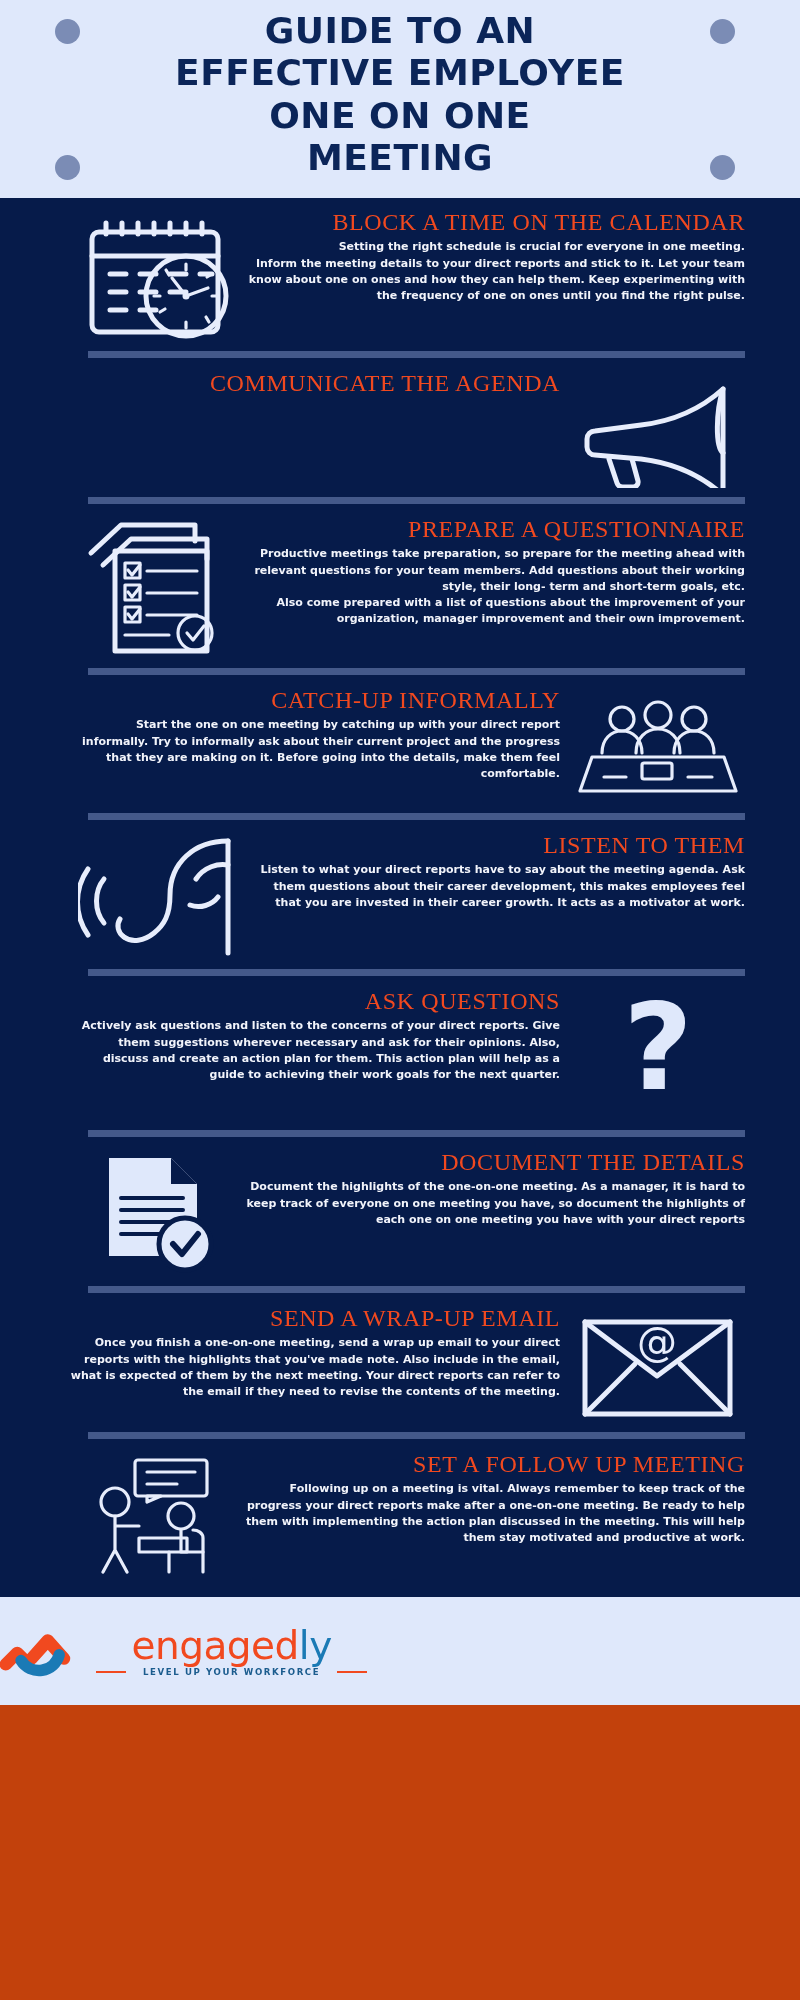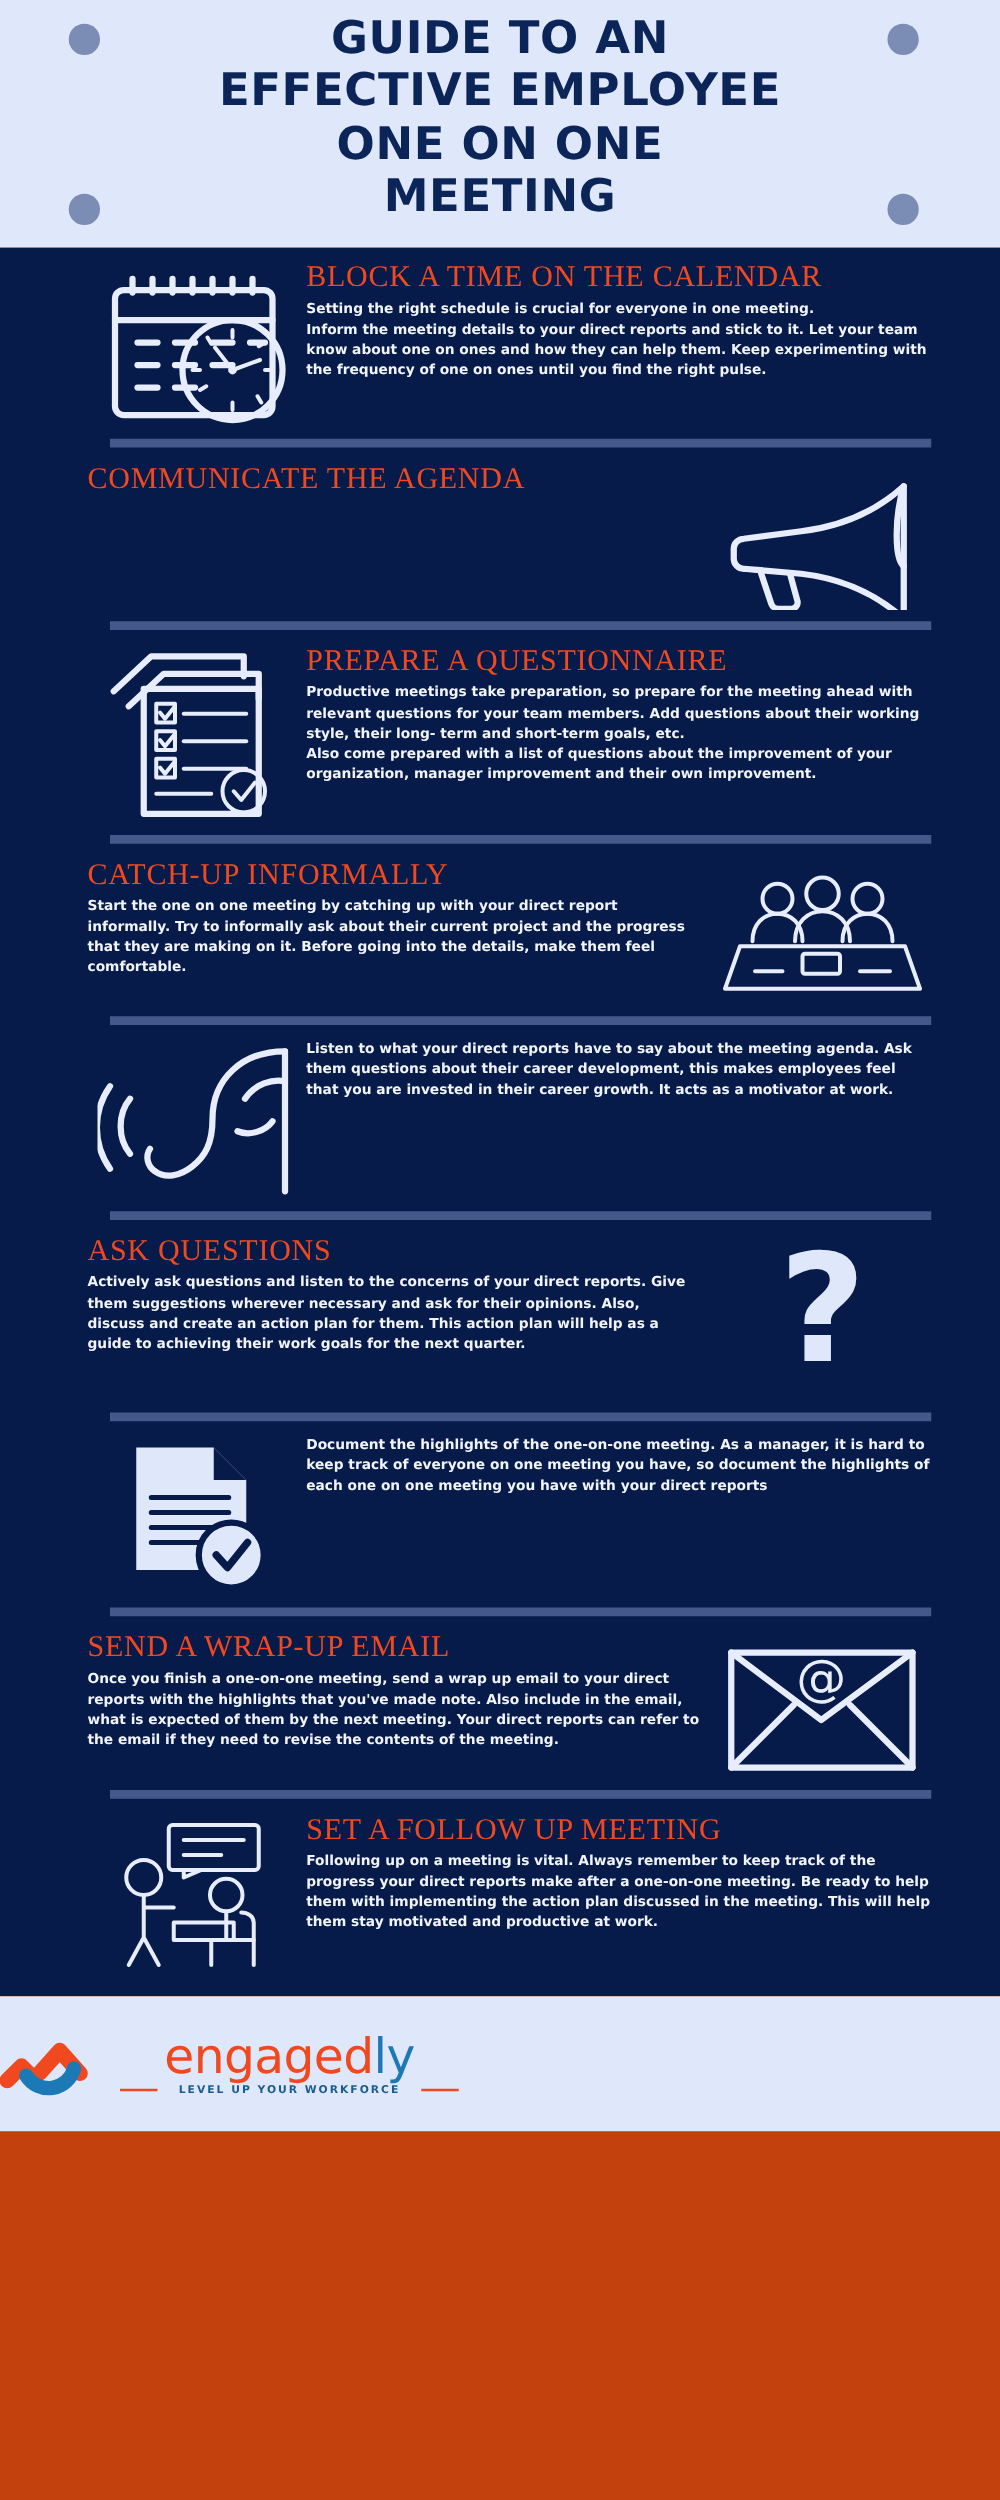--- a/index.html
+++ b/index.html
@@ -69,21 +69,21 @@
   }
 
   .icon-col {
     flex: 0 0 175px;
     display: flex;
     align-items: center;
     justify-content: center;
     padding-top: 6px;
     min-height: 120px;
   }
-  .text-col { flex: 1 1 auto; padding-top: 2px; }
+  .text-col { flex: 1 1 auto; padding-top: 2px; text-align: right; }
   .section.rev .text-col { padding-right: 10px; }
 
   .sec-title {
     font-family: "Liberation Serif", serif;
     color: #f1491f;
     font-size: 24px;
     line-height: 1.18;
     letter-spacing: 0.6px;
     margin-bottom: 3px;
   }
@@ -269,20 +269,21 @@
             <path d="M112 70 c10 4 22 0 28 -8"></path>
             <path d="M46 102 c-6 -4 -8 -12 -4 -18"></path>
           </g>
           <g class="stroke" stroke-width="5.5">
             <path d="M26 44 C16 56 16 76 26 88"></path>
             <path d="M10 34 C-4 54 -4 80 10 100"></path>
           </g>
         </svg>
       </div>
       <div class="text-col">
+        <div class="sec-title">LISTEN TO THEM</div>
         <div class="sec-body">Listen to what your direct reports have to say about the meeting agenda. Ask them questions about their career development, this makes employees feel that you are invested in their career growth. It acts as a motivator at work.</div>
       </div>
     </div>
 
     <div class="divider"></div>
 
     <div class="section rev">
       <div class="icon-col">
         <svg class="ico" width="110" height="130" viewBox="0 0 110 130">
           <text x="55" y="98" text-anchor="middle" font-family="DejaVu Sans, sans-serif" font-size="120" font-weight="bold" fill="#dfe8fb">?</text>
@@ -302,20 +303,21 @@
           <path class="fill-l" d="M16 6 h62 l26 26 v72 h-88 z"></path>
           <path d="M78 6 v26 h26" fill="#061b4a"></path>
           <g stroke="#061b4a" stroke-width="4" stroke-linecap="round">
             <path d="M28 46 h62 M28 58 h62 M28 70 h62 M28 82 h46"></path>
           </g>
           <circle cx="92" cy="92" r="26" fill="#dfe8fb" stroke="#061b4a" stroke-width="5"></circle>
           <path d="M80 92 l9 10 l16 -20" fill="none" stroke="#061b4a" stroke-width="6" stroke-linecap="round" stroke-linejoin="round"></path>
         </svg>
       </div>
       <div class="text-col">
+        <div class="sec-title">DOCUMENT THE DETAILS</div>
         <div class="sec-body">Document the highlights of the one-on-one meeting. As a manager, it is hard to keep track of everyone on one meeting you have, so document the highlights of each one on one meeting you have with your direct reports</div>
       </div>
     </div>
 
     <div class="divider"></div>
 
     <div class="section rev">
       <div class="icon-col">
         <svg class="ico" width="165" height="115" viewBox="0 0 165 115">
           <g class="stroke">

